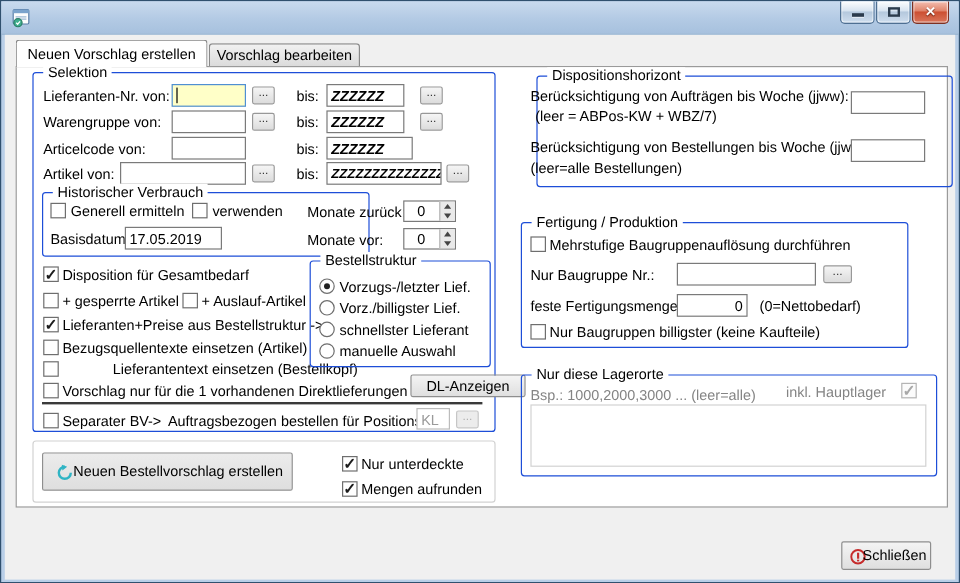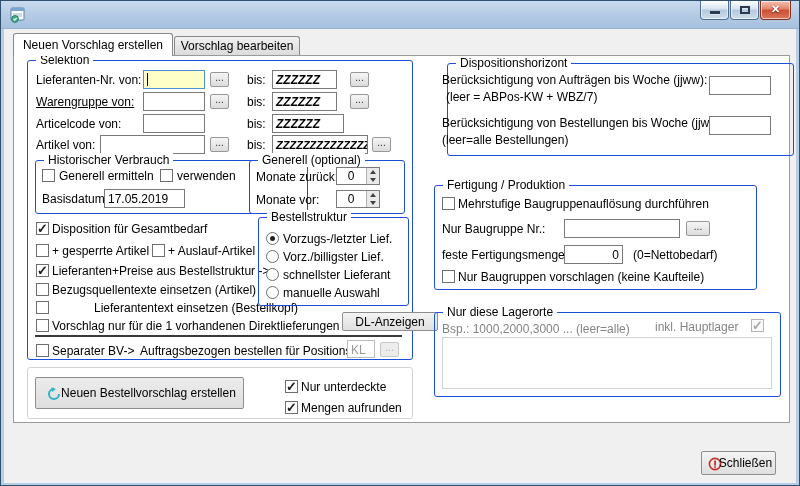--- a/index.html
+++ b/index.html
@@ -129,21 +129,21 @@
         <span class="legend">Selektion</span>
       </div>
 
       <span class="lbl" style="left:22px;top:17px;">Lieferanten-Nr. von:</span>
       <div class="field focus-yellow" style="left:129px;top:14px;width:62px;height:19px;"></div>
       <div class="browse" style="left:196px;top:16px;">...</div>
       <span class="lbl" style="left:233px;top:17px;">bis:</span>
       <div class="field z" style="left:258px;top:14px;width:65px;height:19px;">ZZZZZZ</div>
       <div class="browse" style="left:336px;top:16px;">...</div>
 
-      <span class="lbl" style="left:22px;top:39px;text-decoration:underline;">Warengruppe von:</span>
+      <span class="lbl" style="left:22px;top:39px;">Warengruppe von:</span>
       <div class="field" style="left:129px;top:36px;width:62px;height:19px;"></div>
       <div class="browse" style="left:196px;top:38px;">...</div>
       <span class="lbl" style="left:233px;top:39px;">bis:</span>
       <div class="field z" style="left:258px;top:36px;width:65px;height:19px;">ZZZZZZ</div>
       <div class="browse" style="left:336px;top:38px;">...</div>
 
       <span class="lbl" style="left:22px;top:61px;">Articelcode von:</span>
       <div class="field" style="left:129px;top:58px;width:62px;height:19px;"></div>
       <span class="lbl" style="left:233px;top:61px;">bis:</span>
       <div class="field z" style="left:258px;top:58px;width:72px;height:19px;">ZZZZZZ</div>
@@ -158,23 +158,20 @@
       <div class="group" style="left:21px;top:104px;width:273px;height:54px;">
         <span class="legend">Historischer Verbrauch</span>
       </div>
       <div class="cb" style="left:28px;top:113px;"></div>
       <span class="lbl" style="left:45px;top:113px;">Generell ermitteln</span>
       <div class="cb" style="left:146px;top:113px;"></div>
       <span class="lbl" style="left:163px;top:113px;">verwenden</span>
       <span class="lbl" style="left:28px;top:136px;">Basisdatum:</span>
       <div class="field" style="left:90px;top:133px;width:81px;height:19px;">17.05.2019</div>
 
-      <div class="group" style="left:235px;top:104px;width:156px;height:54px;">
-        <span class="legend">Generell (optional)</span>
-      </div>
       <span class="lbl" style="left:242px;top:114px;">Monate zurück:</span>
       <div class="spinner" style="left:322px;top:111px;">
         <div class="spin-val">0</div>
         <div class="spin-btns">
           <div class="spin-up"></div>
           <div class="spin-down"></div>
         </div>
       </div>
       <span class="lbl" style="left:242px;top:137px;">Monate vor:</span>
       <div class="spinner" style="left:322px;top:134px;">
@@ -257,21 +254,21 @@
       </div>
       <div class="cb" style="left:428px;top:141px;"></div>
       <span class="lbl" style="left:444px;top:141px;">Mehrstufige Baugruppenauflösung durchführen</span>
       <span class="lbl" style="left:428px;top:166px;">Nur Baugruppe Nr.:</span>
       <div class="field" style="left:550px;top:163px;width:116px;height:19px;"></div>
       <div class="browse" style="left:672px;top:165px;width:24px;">...</div>
       <span class="lbl" style="left:428px;top:192px;">feste Fertigungsmenge:</span>
       <div class="field num" style="left:550px;top:189px;width:59px;height:19px;">0</div>
       <span class="lbl" style="left:619px;top:192px;">(0=Nettobedarf)</span>
       <div class="cb" style="left:428px;top:214px;"></div>
-      <span class="lbl" style="left:444px;top:214px;">Nur Baugruppen vorschlagen (keine Kaufteile)</span>
+      <span class="lbl" style="left:444px;top:214px;">Nur Baugruppen billigster (keine Kaufteile)</span>
 
       <div class="group" style="left:420px;top:256px;width:347px;height:85px;">
         <span class="legend">Nur diese Lagerorte</span>
       </div>
       <span class="lbl gray" style="left:428px;top:266px;">Bsp.: 1000,2000,3000 ... (leer=alle)</span>
       <span class="lbl gray" style="left:641px;top:264px;">inkl. Hauptlager</span>
       <div class="cb checked disabled" style="left:737px;top:263px;"></div>
       <div class="textarea" style="left:428px;top:281px;width:330px;height:52px;"></div>
 
     </div>

